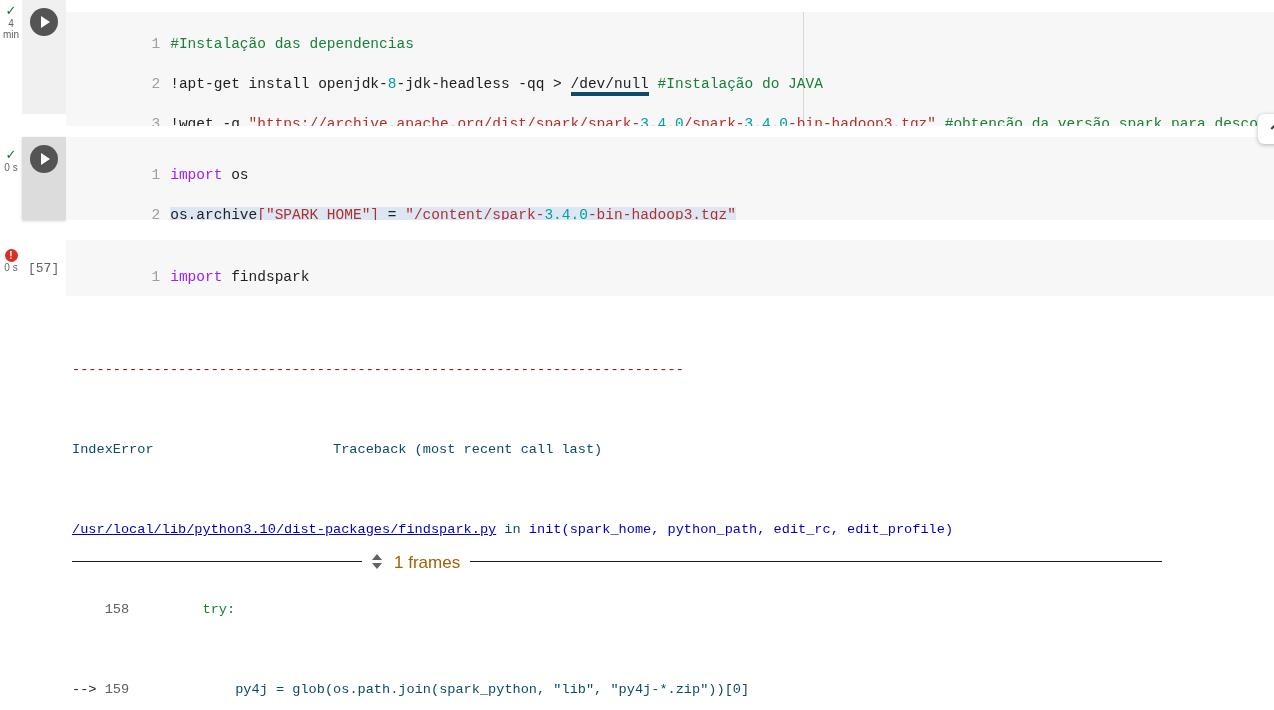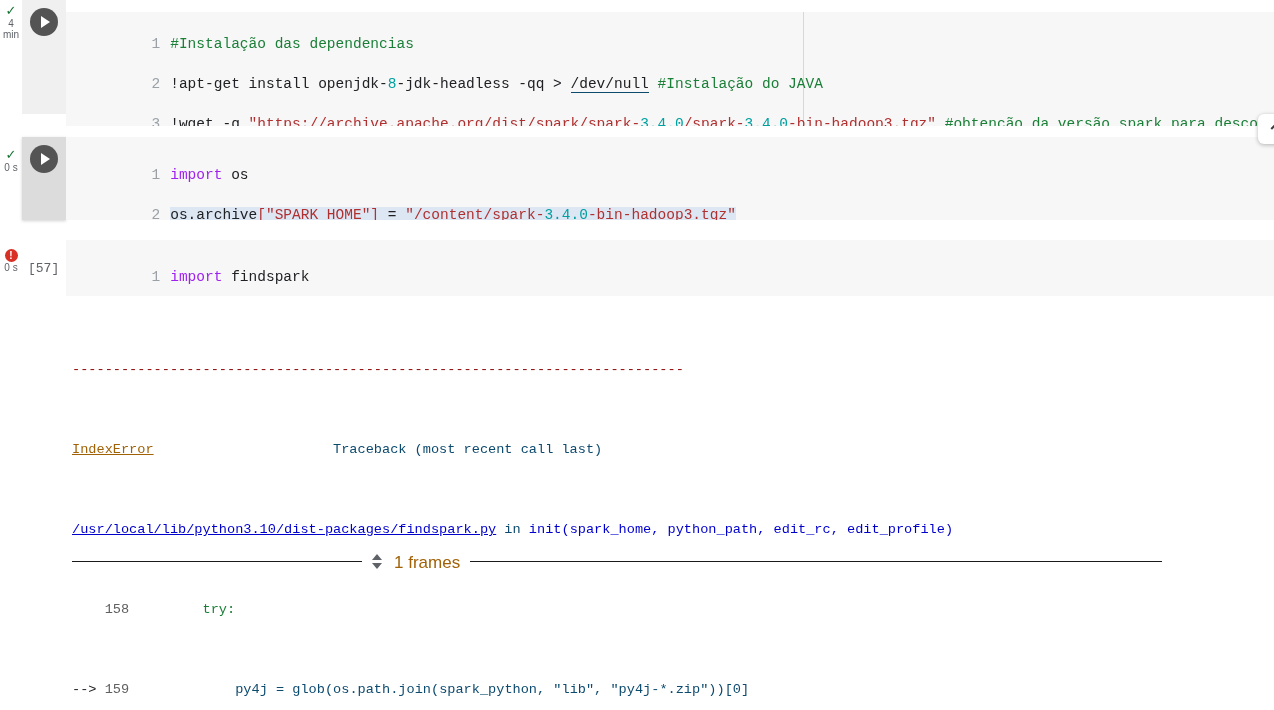--- a/index.html
+++ b/index.html
@@ -67,39 +67,39 @@
     color: #9aa0a6; margin-right: 10px; user-select: none;
   }
   .sel-hl { background: #dde6f3; }
 
   
   .k   { color: #a020f0; }           
   .s   { color: #b03030; }           
   .n   { color: #00a0a0; }           
   .c   { color: #1a7f37; }
   .plain { color: #202124; }
-  .ul { border-bottom: 1px solid #0c4a6e; }
+  .ul { border-bottom: 4px solid #0c4a6e; }
 
   .ruler {
     position: absolute; width: 1px; background: #d8d8d8;
   }
 
   
   .output {
     position: absolute; left: 72px; top: 300px;
     width: 1200px;
     font-family: "Liberation Mono", "DejaVu Sans Mono", monospace;
     font-size: 13.6px;
     line-height: 20px;
     color: #202124;
     white-space: pre;
   }
   .tb-line { height: 20px; white-space: pre; }
   .tb-dash { color: #8b0000; letter-spacing: 0px; }
-  .etype { color: #a16207; text-decoration: underline; }
+  .etype { color: #0c4a6e; }
   .fpath { color: #0000cd; text-decoration: underline; }
   .fn    { color: #0000cd; }
   .num   { color: #606060; }
   .arrow { color: #202124; }
   .kw    { color: #1a7f37; text-align: right; }
   .gray  { color: #0c4a6e; }
 
   
   .frames-bar {
     position: absolute; left: 72px; top: 550px;

